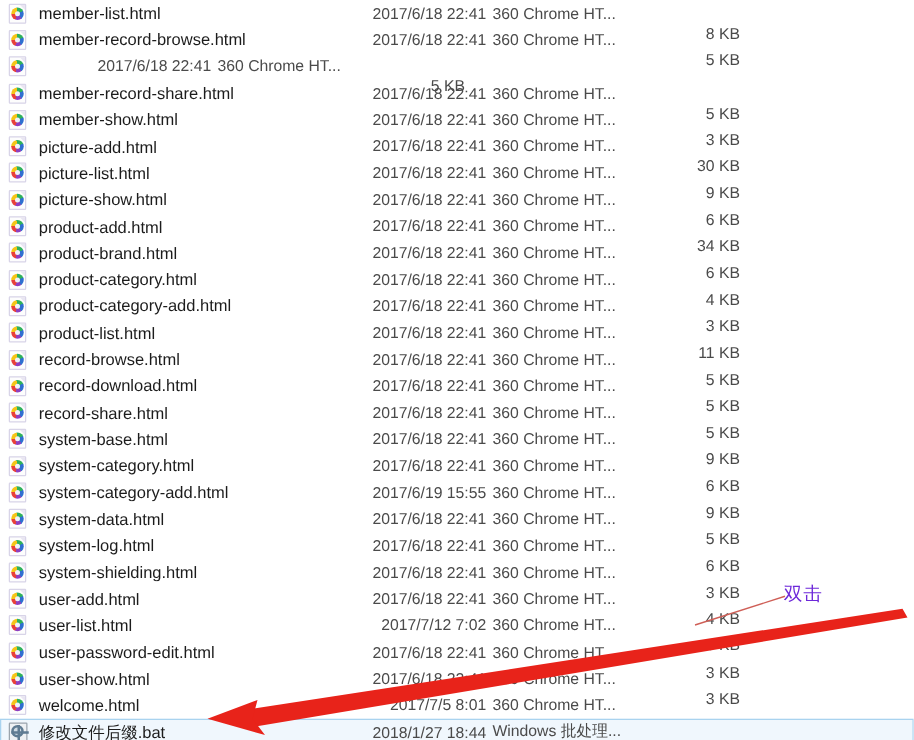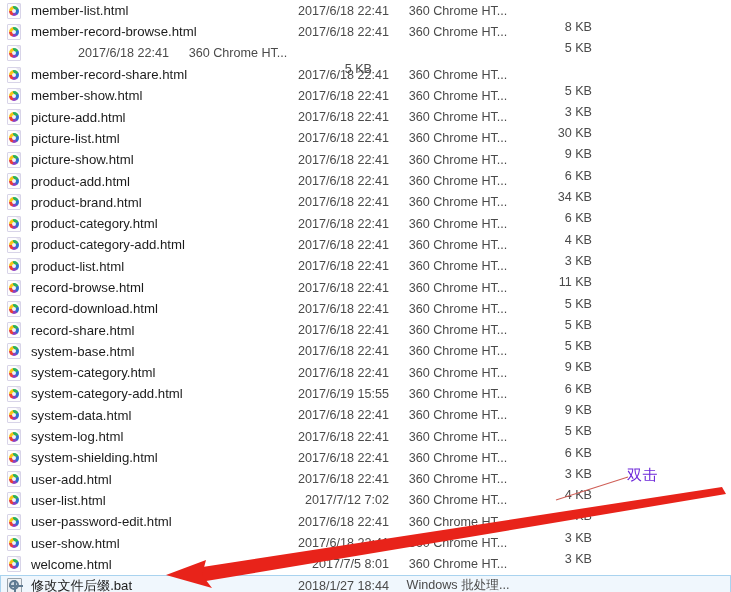--- a/index.html
+++ b/index.html
@@ -156,21 +156,20 @@
     color: #4a4a4a;
     text-align: right;
     padding-left: 8px;
   }
   .col-type {
     width: 128px;
     min-width: 128px;
     font-size: 12.6px;
     color: #4a4a4a;
     padding-left: 5px;
-    text-align: center;
   }
   .col-size {
     width: 70px;
     min-width: 70px;
     font-size: 12.6px;
     color: #4a4a4a;
     text-align: right;
     margin-top: 32px;
   }
 

